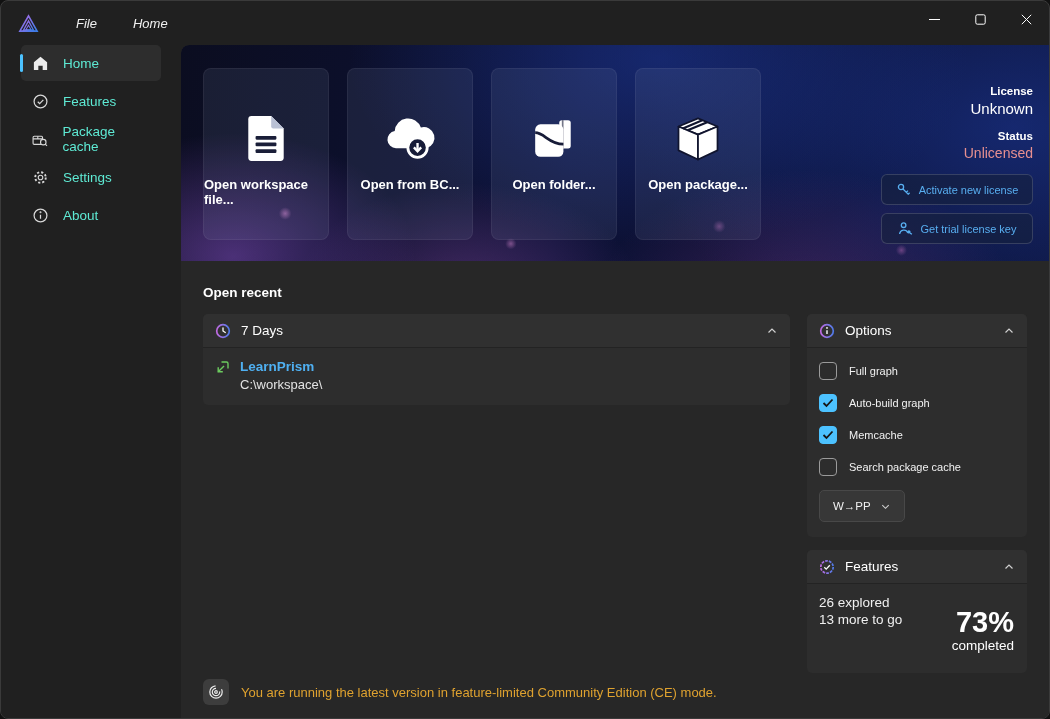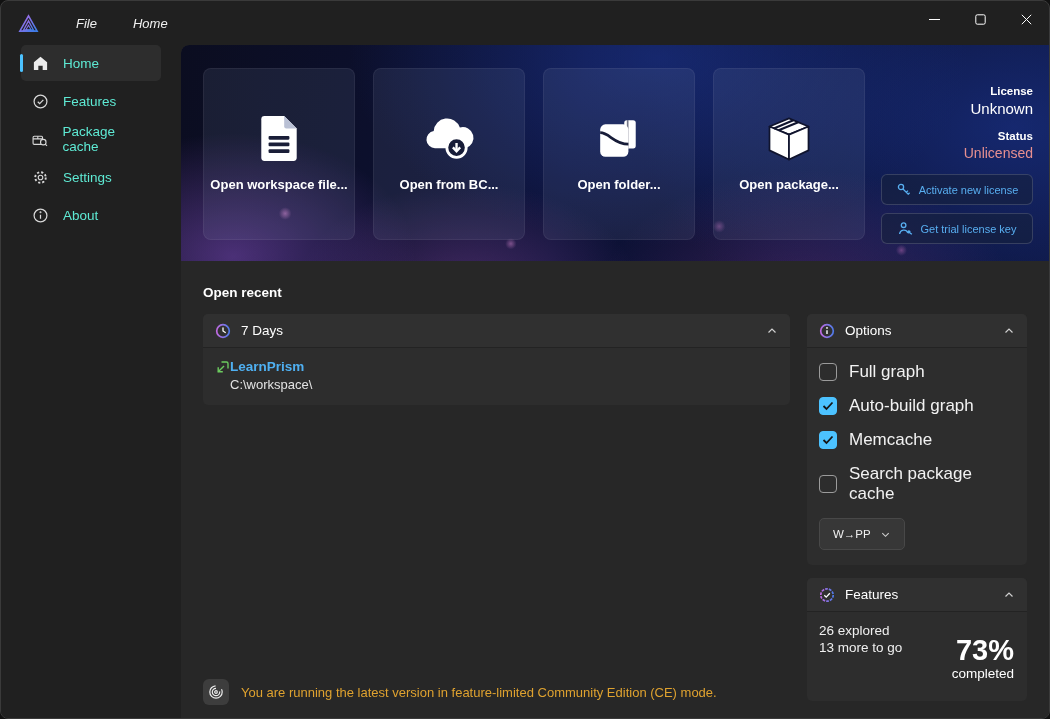--- a/index.html
+++ b/index.html
@@ -28,21 +28,21 @@
       radial-gradient(8px 8px at 38% 92%,rgba(225,140,215,.45),transparent 70%),
       radial-gradient(9px 9px at 62% 84%,rgba(215,120,200,.4),transparent 70%),
       radial-gradient(8px 8px at 83% 95%,rgba(215,120,200,.4),transparent 70%),
       radial-gradient(280px 190px at 6% 98%,rgba(138,82,200,.5),transparent 65%),
       radial-gradient(260px 160px at 33% 112%,rgba(175,90,190,.33),transparent 65%),
       radial-gradient(320px 200px at 72% 118%,rgba(160,75,175,.3),transparent 65%),
       radial-gradient(430px 260px at 55% 6%,rgba(32,62,165,.5),transparent 72%),
       radial-gradient(520px 320px at 96% 38%,rgba(28,55,150,.6),transparent 72%),
       linear-gradient(100deg,#0b0d20,#0d1238 45%,#0a0e2c 75%,#0c1236);}
   .cards{display:flex;gap:18px;padding:23px 0 0 22px;}
-  .card{width:152px;height:172px;border-radius:8px;background:rgba(135,145,180,.13);
+  .card{width:126px;height:172px;border-radius:8px;background:rgba(135,145,180,.13);
     border:1px solid rgba(255,255,255,.06);display:flex;flex-direction:column;align-items:center;box-sizing:border-box;}
   .card-ico{margin-top:42px;height:56px;display:flex;align-items:center;justify-content:center;}
   .card-label{margin-top:10px;font-size:13px;font-weight:700;color:#fff;}
   .hero-right{position:absolute;top:40px;right:16px;width:152px;text-align:right;}
   .lic-label{font-size:11.5px;font-weight:700;color:#fff;}
   .lic-value{font-size:15px;margin-top:3px;color:#fff;}
   .lic-status-label{font-size:11.5px;font-weight:600;margin-top:13px;color:#fff;}
   .lic-status-value{font-size:14px;margin-top:3px;color:#e89090;}
   .hero-btn{margin-top:8px;height:29px;display:flex;align-items:center;justify-content:center;gap:8px;
     background:rgba(22,32,58,.55);border:1px solid rgba(255,255,255,.15);border-radius:6px;
@@ -50,32 +50,32 @@
   .hero-btn.first{margin-top:13px;}
   
   .content{position:absolute;top:216px;left:0;right:0;bottom:0;padding:24px 22px 0;box-sizing:border-box;}
   .section-title{font-size:13.5px;font-weight:700;margin-bottom:14px;}
   .row{display:flex;gap:17px;align-items:flex-start;}
   .panel{background:#2d2d2d;border-radius:5px;overflow:hidden;}
   .panel-header{height:33px;display:flex;align-items:center;gap:10px;padding:0 12px;font-size:13.5px;
     border-bottom:1px solid #232323;background:#303030;}
   .chev{margin-left:auto;display:flex;}
   .recent-panel{flex:1;}
-  .recent-item{display:flex;padding:11px 12px 13px;}
+  .recent-item{display:flex;gap:10px;padding:11px 12px 13px;}
   .recent-name{font-size:13.5px;font-weight:700;color:#4fb0f2;}
   .recent-path{font-size:13px;color:#e3e3e3;margin-top:3px;}
   .right-col{width:220px;display:flex;flex-direction:column;gap:13px;flex:none;}
   .cb-row{display:flex;align-items:center;gap:12px;padding:7px 12px;}
   .cb-row.firstrow{margin-top:7px;}
   .cb-box{width:18px;height:18px;box-sizing:border-box;border:1px solid #9b9b9b;border-radius:4px;
     background:transparent;display:flex;align-items:center;justify-content:center;flex:none;}
   .cb-box svg{display:none;}
   .cb-box.checked{background:#4cc2ff;border-color:#4cc2ff;}
   .cb-box.checked svg{display:block;}
-  .cb-label{font-size:17px;color:#f2f2f2;}
+  .cb-label{font-size:11px;color:#f2f2f2;}
   .dropdown{margin:7px 12px 15px;display:inline-flex;align-items:center;gap:9px;height:30px;padding:0 13px;
     background:#373737;border:1px solid #484848;border-radius:5px;font-size:11.5px;font-weight:400;color:#f0f0f0;}
   .fp-body{position:relative;height:89px;}
   .fp-lines{position:absolute;top:10px;left:12px;font-size:13.5px;line-height:17px;color:#f0f0f0;}
   .fp-pct{position:absolute;top:23px;right:13px;text-align:right;}
   .pct-value{font-size:29px;font-weight:700;line-height:30px;}
   .pct-caption{font-size:13.5px;margin-top:1px;}
   .statusbar{position:absolute;left:22px;bottom:13px;display:flex;align-items:center;gap:12px;}
   .status-ico{width:26px;height:26px;border-radius:6px;background:#3d3d3d;display:flex;align-items:center;justify-content:center;flex:none;}
   .status-text{font-size:13px;color:#dfa22f;}

